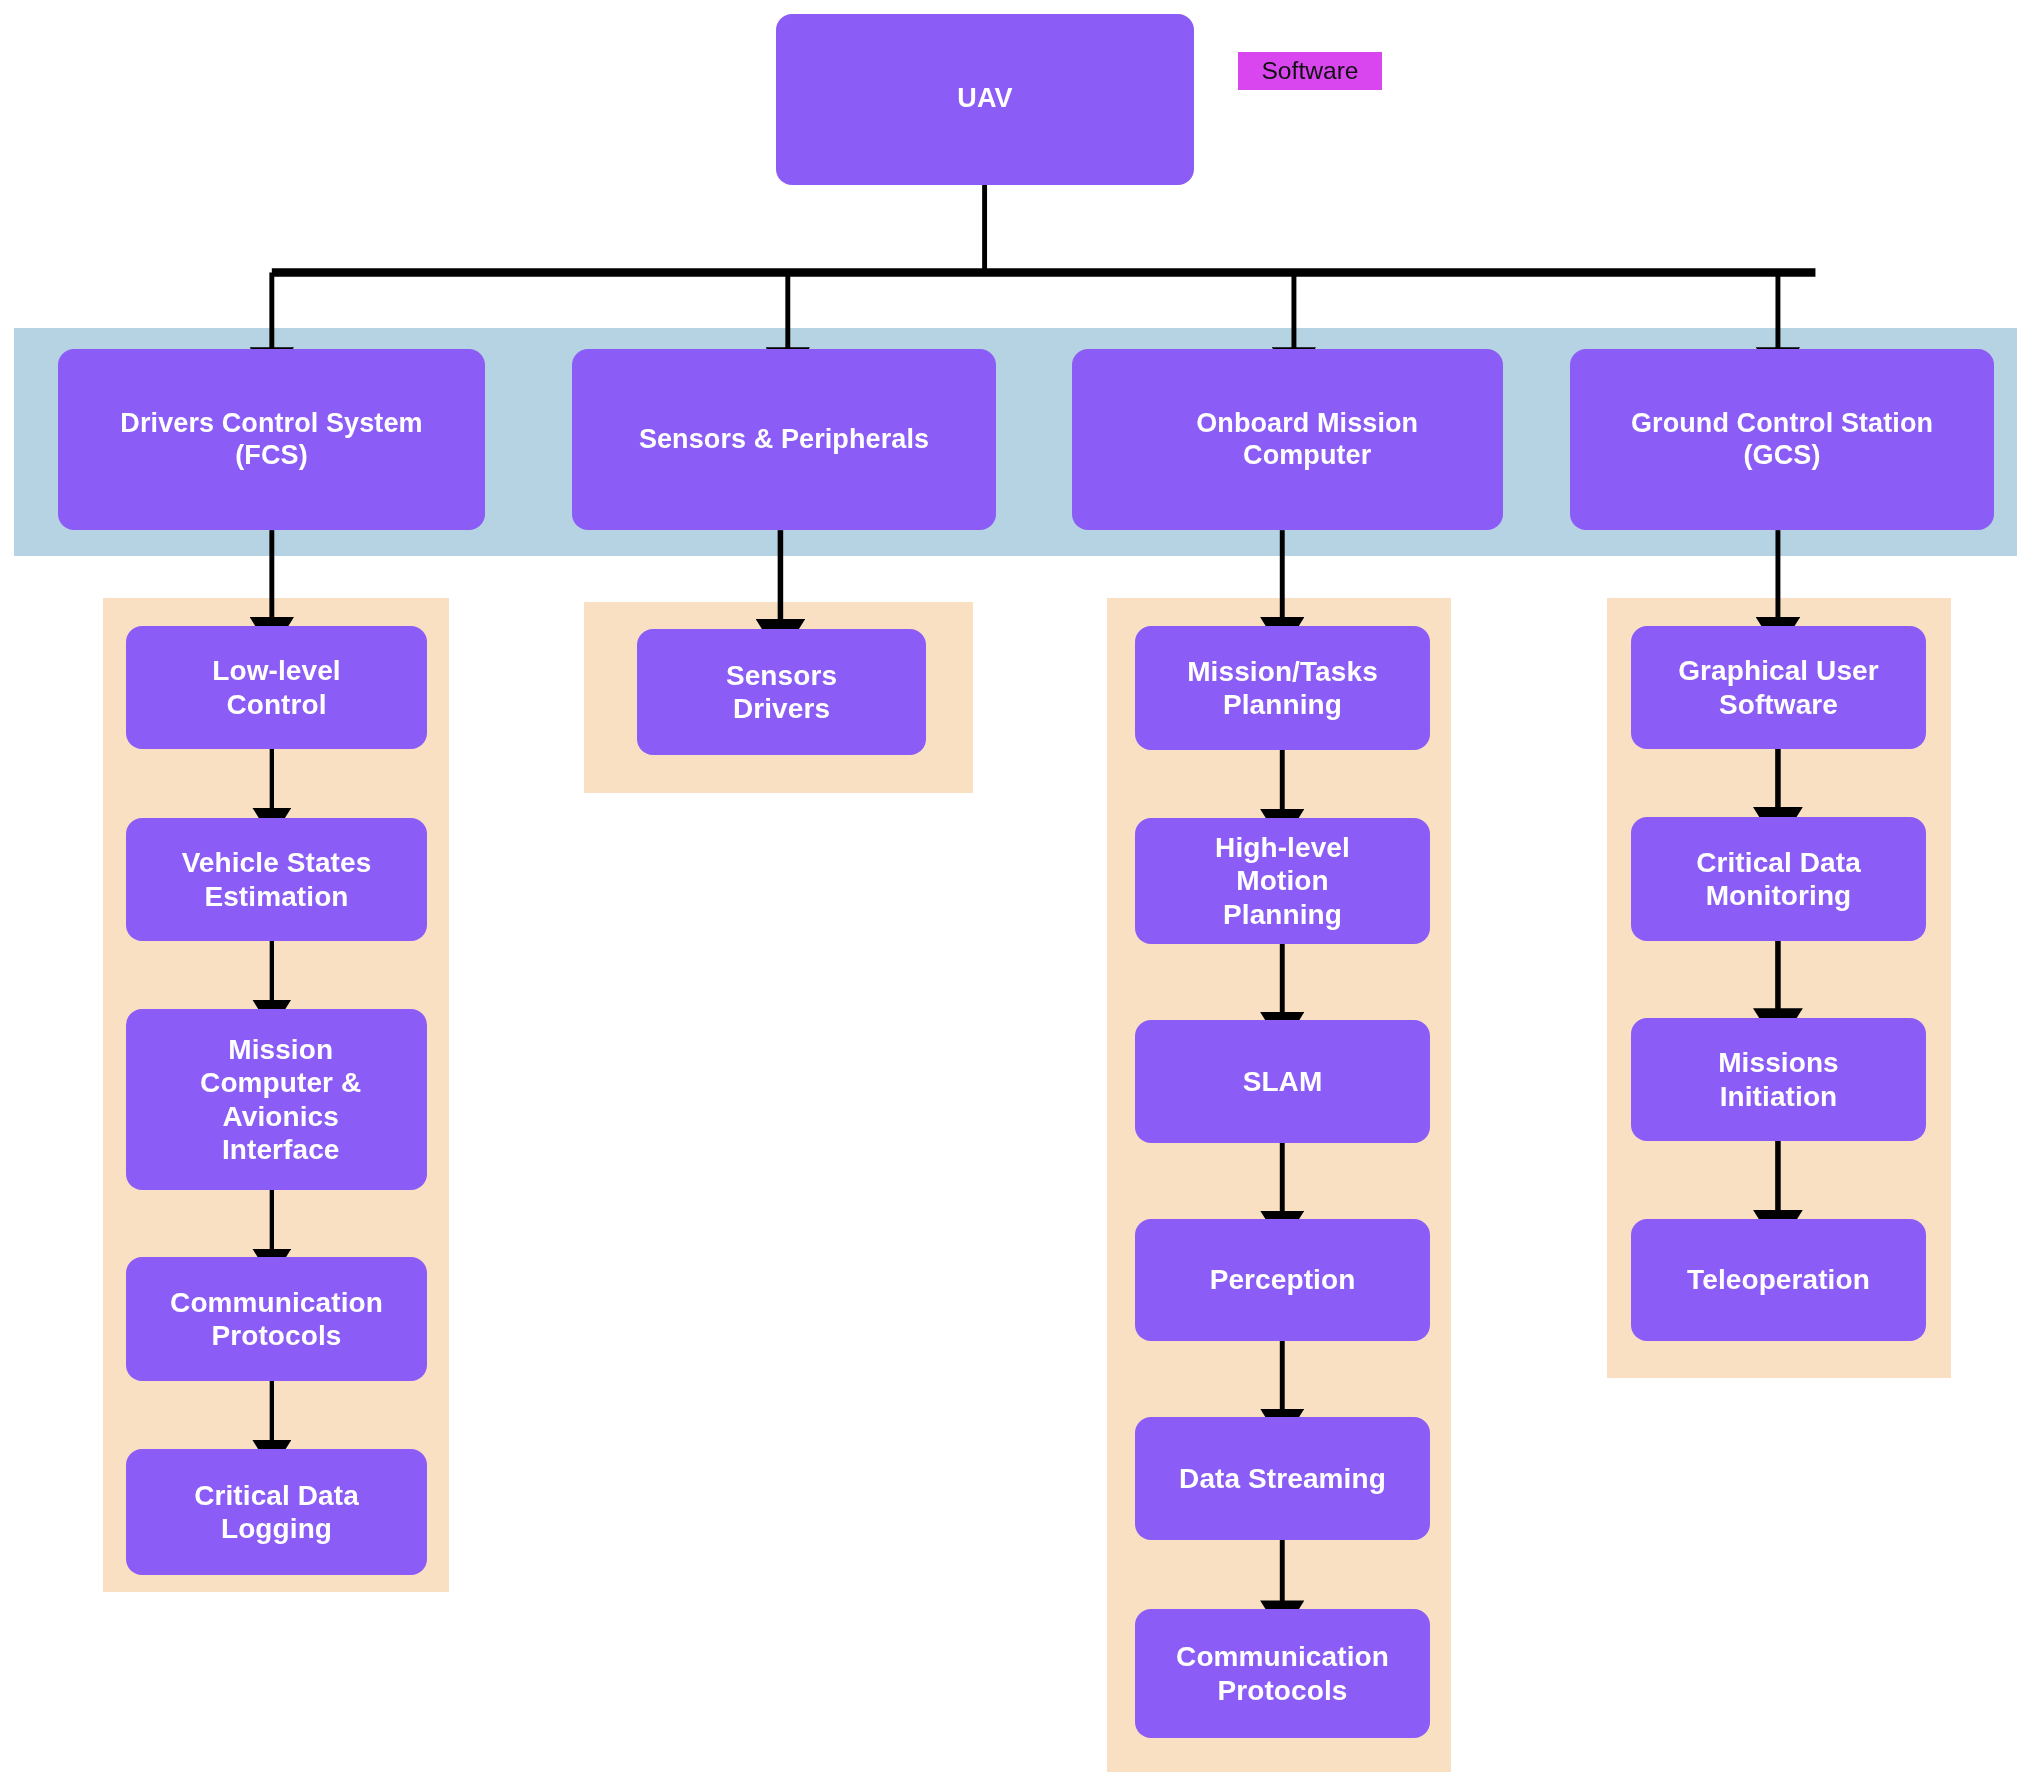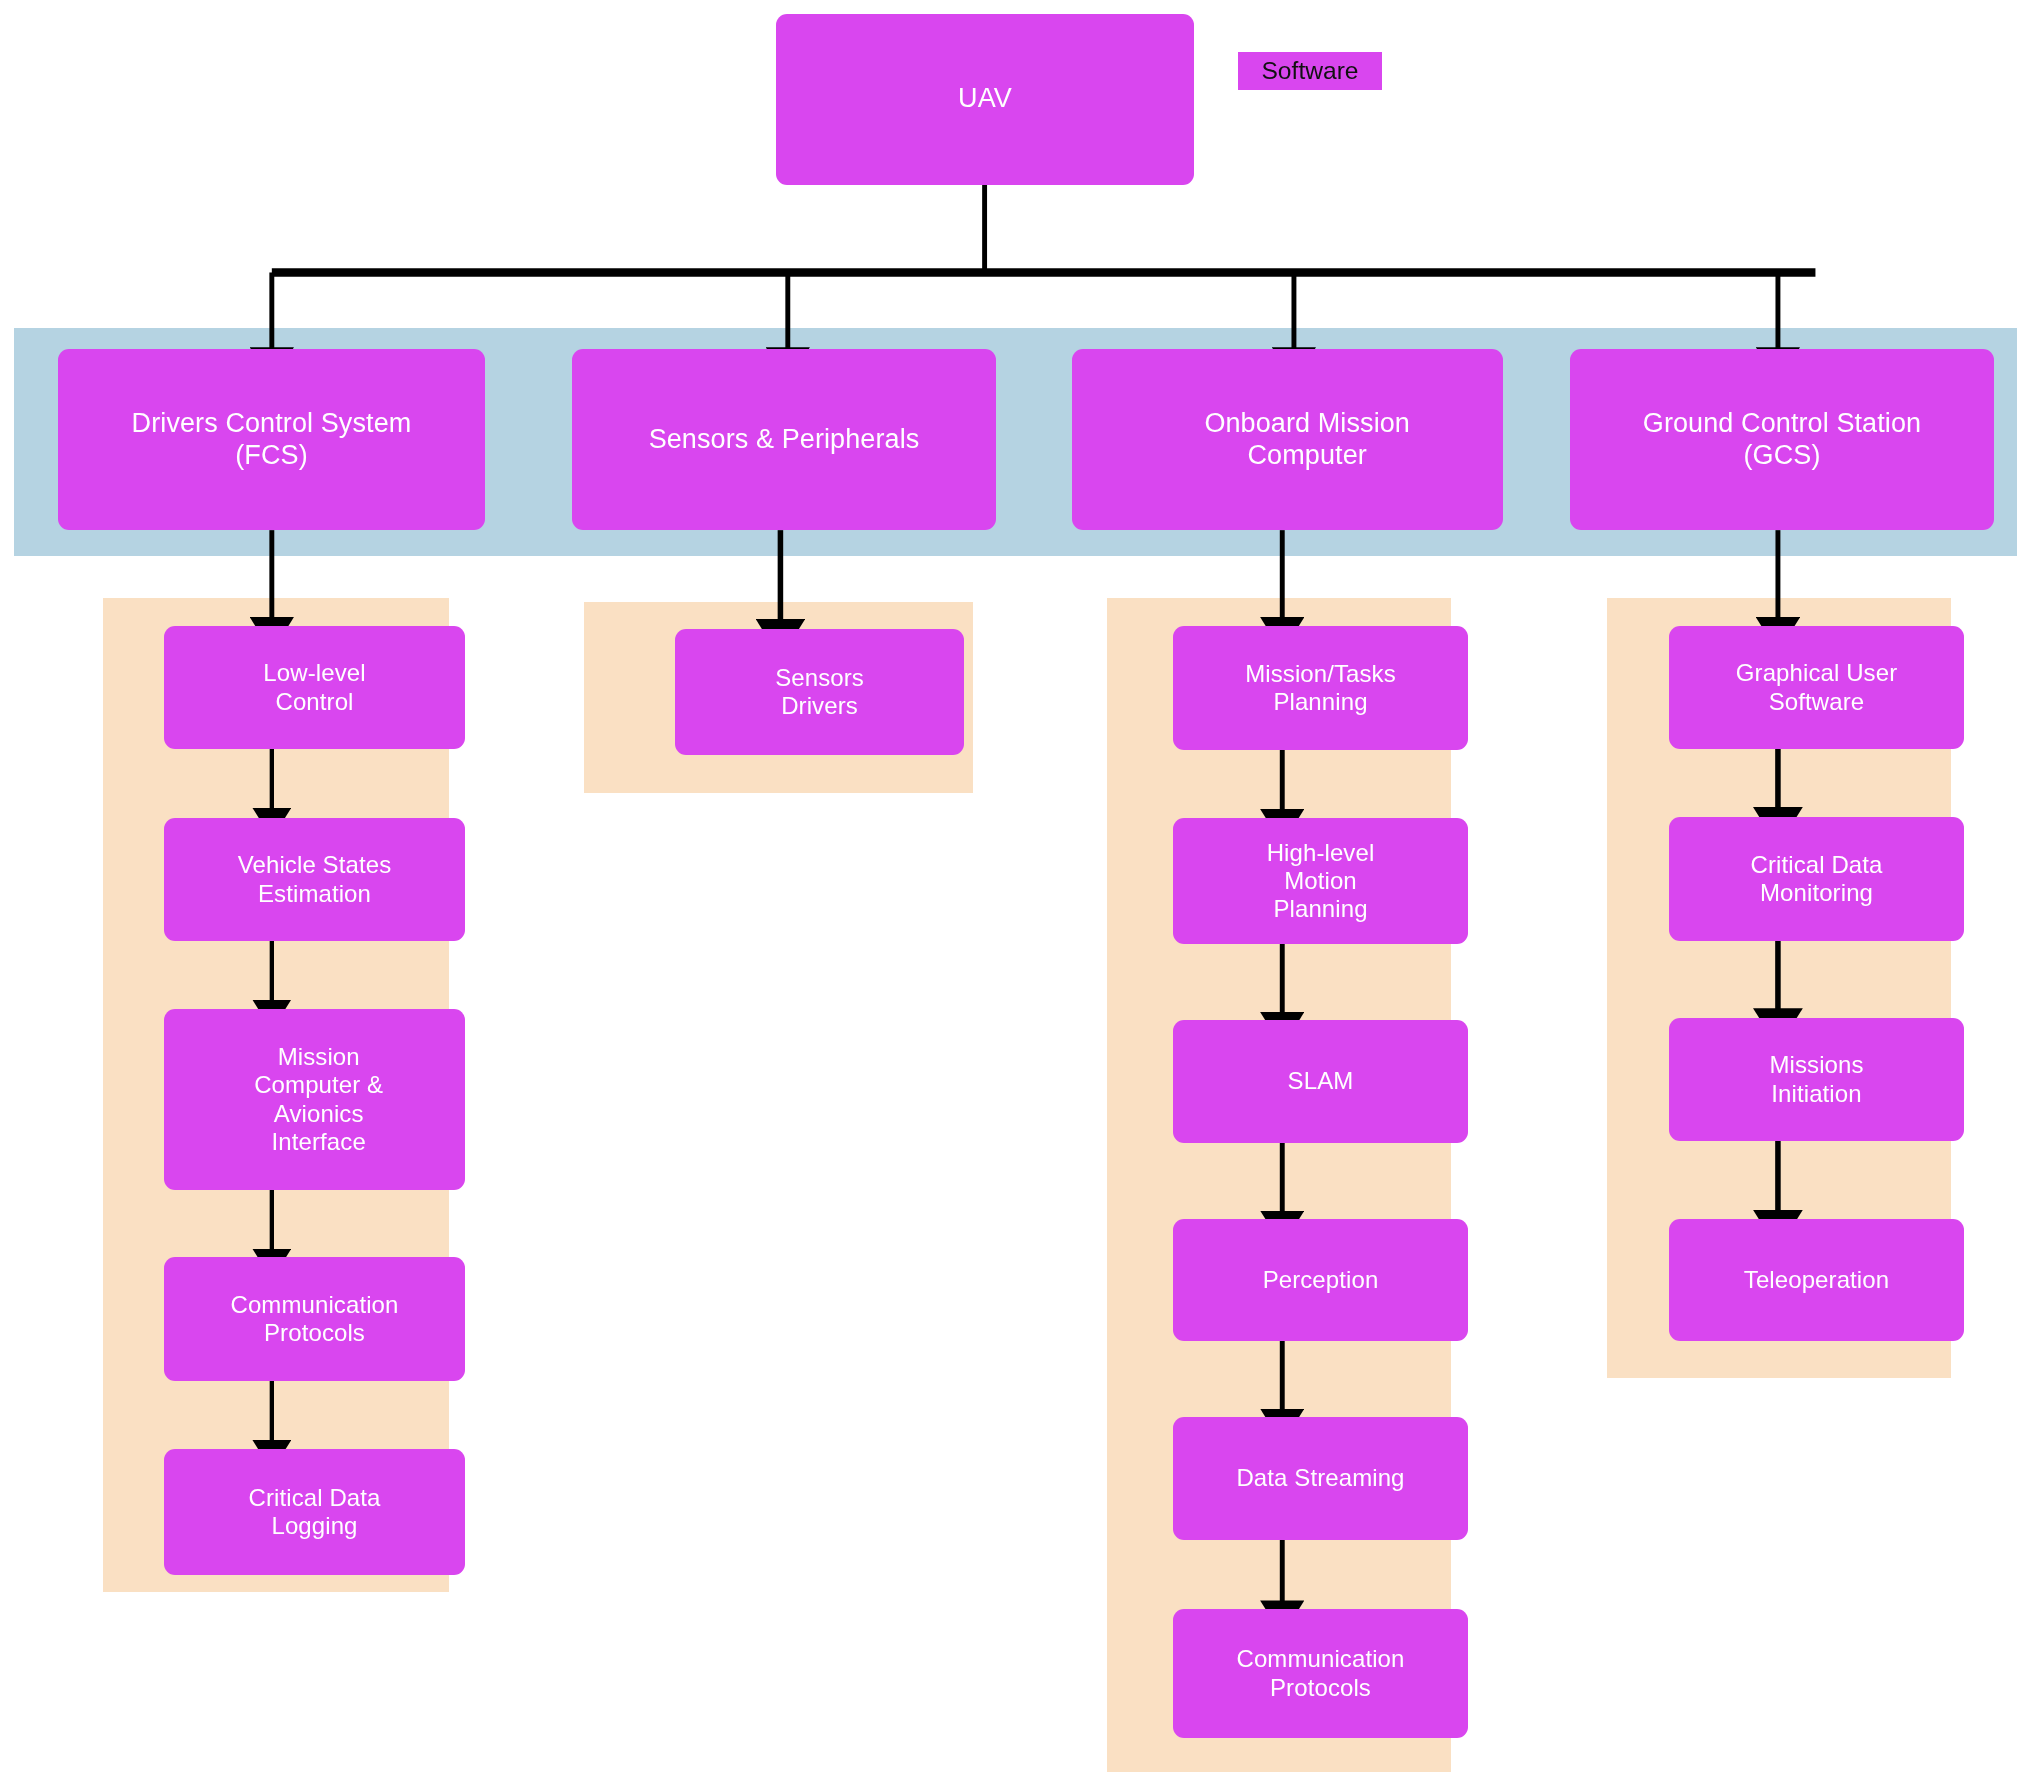--- a/index.html
+++ b/index.html
@@ -32,36 +32,36 @@
   }
   .group-software {
     position: absolute;
     background: #fae0c3;
   }
 
   
   .node {
     position: absolute;
     box-sizing: border-box;
-    background: #d946ef;
-    border-radius: 11px;
+    background: #8b5cf6;
+    border-radius: 16px;
     color: #ffffff;
     display: flex;
     align-items: center;
     justify-content: center;
     text-align: center;
-    font-weight: normal;
+    font-weight: bold;
     line-height: 1.18;
     padding: 3.7px 8.6px;
     letter-spacing: 0.1px;
     white-space: pre-line;
   }
   .node.root      { font-size: 27px; }
   .node.major     { font-size: 27px; }
-  .node.leaf      { font-size: 24px; margin-left: 38px; }
+  .node.leaf      { font-size: 28px; }
 
   
   .legend-chip {
     position: absolute;
     background: #d946ef;
     color: #111111;
     font-size: 24.6px;
     font-weight: normal;
     display: flex;
     align-items: center;

